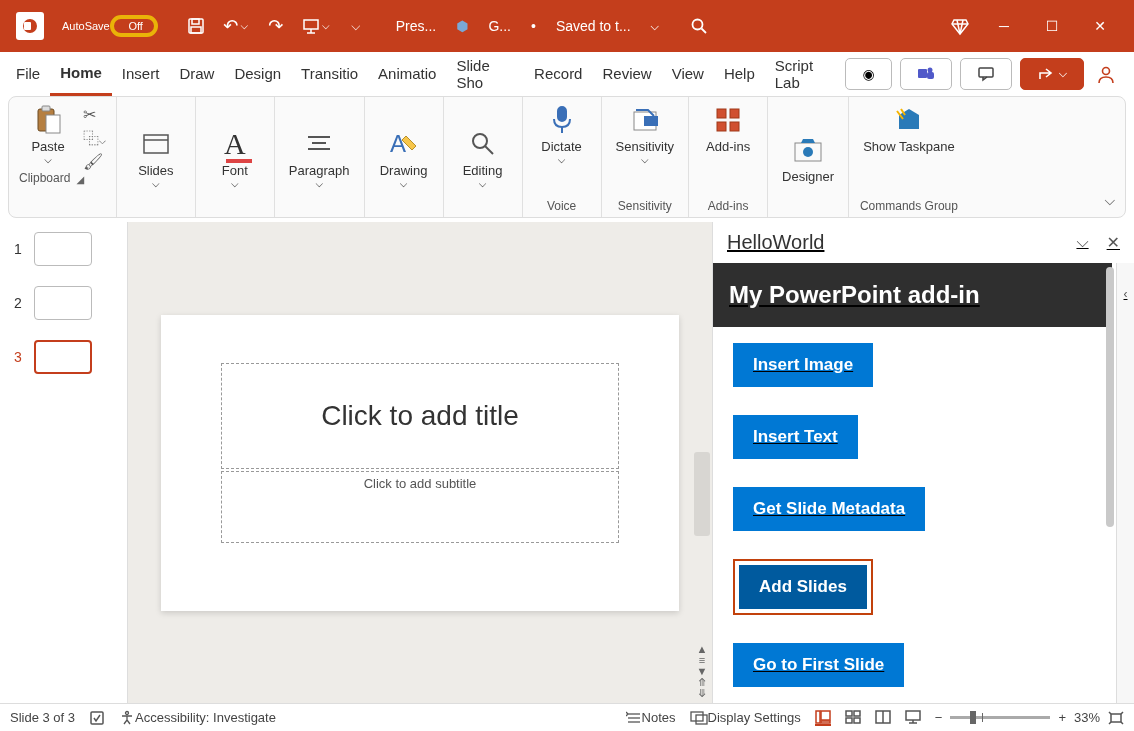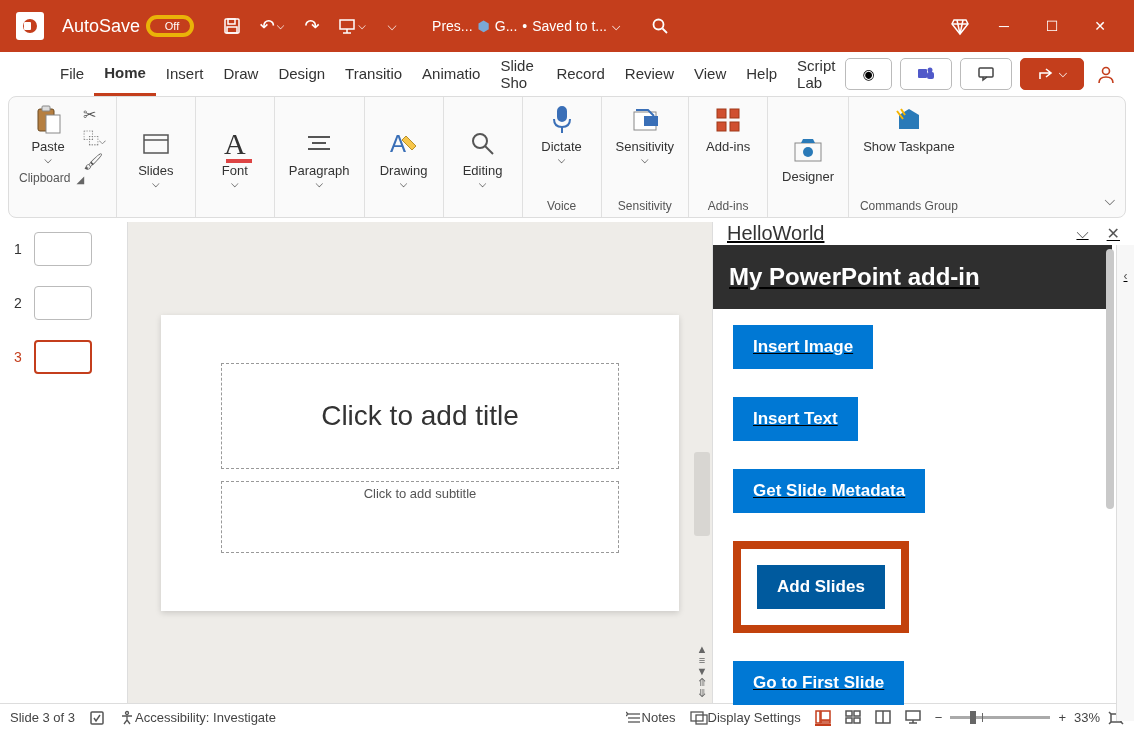--- a/index.html
+++ b/index.html
@@ -1,32 +1,32 @@
 <!DOCTYPE html>
 <html><head>
 <meta charset="utf-8">
 <style>
 * { margin:0; padding:0; box-sizing:border-box; font-family:"Segoe UI",Arial,sans-serif; }
 body { width:1134px; height:731px; background:#fff; overflow:hidden; position:relative; }
 
 
 .titlebar { height:52px; background:#c43e1c; display:flex; align-items:center; color:#fff; padding:0 10px; }
 .titlebar .app-icon { width:28px; height:28px; background:#fff; border-radius:3px; display:flex; align-items:center; justify-content:center; color:#c43e1c; font-weight:bold; font-size:16px; margin-right:18px; margin-left:6px; }
-.titlebar .autosave { font-size:18px; margin-right:6px; }
+.titlebar .autosave { font-size:11px; }
 .titlebar .toggle { width:48px; height:22px; border:4px solid #eab308; border-radius:11px; display:flex; align-items:center; padding:1px; margin-right:18px;flex-direction:column; }
 .titlebar .toggle .knob { width:18px; height:18px; background:#fff; border-radius:50%; }
 .titlebar .toggle .off-label { font-size:11px; margin-left:4px; }
 .titlebar .tb-btn { width:32px; height:32px; display:flex; align-items:center; justify-content:center; margin:0 4px; font-size:18px; }
-.titlebar .doc-area { margin-left:20px; display:flex; align-items:center; font-size:14px; gap:5px; }
+.titlebar .doc-area { margin-left:20px; display:flex; align-items:center; font-size:14px; gap:20px; }
 .titlebar .search { margin-left:24px; font-size:18px;}
 .titlebar .spacer { flex:1; }
 .titlebar .win-btn { width:48px; height:48px; display:flex; align-items:center; justify-content:center; font-size:14px;}
 
 
-.tabbar { height:44px; background:#fff; display:flex; align-items:center; padding:0 6px; border-bottom:1px solid #fff;margin-left:44px;}
+.tabbar { height:44px; background:#fff; display:flex; align-items:center; padding:0 6px; border-bottom:1px solid #fff;}
 .tabbar .tab { padding:0 10px; font-size:15px; color:#333; height:44px; display:flex; align-items:center; cursor:pointer;}
 .tabbar .tab.active { font-weight:600; border-bottom:3px solid #c43e1c; }
 .tabbar .rightside { display:flex; align-items:center; gap:8px; margin-left:auto; padding-right:8px;}
 .tabbar .pill { border:1px solid #bbb; border-radius:5px; height:32px; padding:0 16px; display:flex; align-items:center; font-size:14px;}
 .tabbar .pill.share { background:#c43e1c; color:#fff; border-color:#c43e1c;}
 .tabbar .catchup { width:28px; display:flex; align-items:center; justify-content:center; color:#c43e1c;}
 
 
 .ribbon { background:#fafafa; border:1px solid #ddd; border-radius:8px; margin:0 8px; height:122px; display:flex; position:relative;}
 .ribbon .group { border-right:1px solid #e0e0e0; padding:4px 10px 2px 10px; display:flex; flex-direction:column; align-items:center; justify-content:flex-start; }
@@ -46,34 +46,34 @@
 .thumbpane { width:128px; border-right:1px solid #ddd; padding:10px 14px; }
 .thumbpane .trow { display:flex; align-items:center; gap:10px; margin-bottom:20px;}
 .thumbpane .tnum { font-size:14px; color:#333; width:10px;}
 .thumbpane .tnum.sel { color:#c43e1c; }
 .thumbpane .thumb { width:58px; height:34px; border:1px solid #bbb; border-radius:4px; background:#fff;}
 .thumbpane .thumb.sel { border:2px solid #c43e1c;}
 
 .canvas-area { flex:1; background:#eeece8; position:relative; display:flex; align-items:center; justify-content:center;}
 .canvas-area .slide { width:518px; height:296px; background:#fff; box-shadow:0 2px 6px rgba(0,0,0,0.15); position:relative;}
 .canvas-area .title-ph { position:absolute; left:60px; right:60px; top:48px; height:106px; border:1px dashed #999; display:flex; align-items:center; justify-content:center; font-size:28px; color:#333;}
-.canvas-area .sub-ph { position:absolute; left:60px; right:60px; top:156px; height:72px; border:1px dashed #999; display:flex; align-items:flex-start; justify-content:center; font-size:13px; color:#555; padding-top:4px;margin-top:10px;}
+.canvas-area .sub-ph { position:absolute; left:60px; right:60px; top:156px; height:72px; border:1px dashed #999; display:flex; align-items:flex-start; justify-content:center; font-size:13px; color:#555; padding-top:4px;}
 .canvas-area .vscroll { position:absolute; right:2px; top:230px; width:16px; height:84px; background:#d8d6d2; border-radius:3px;}
 .canvas-area .nav-arrows { position:absolute; right:2px; bottom:4px; font-size:11px; color:#666; line-height:11px; text-align:center; width:16px;}
 
 .taskpane { width:422px; border-left:1px solid #ddd; display:flex; flex-direction:column; background:#fff;text-decoration:underline;}
 .taskpane .tp-hdr { height:42px; display:flex; align-items:center; padding:0 14px; font-size:20px; color:#333;}
 .taskpane .tp-hdr .tp-acts { margin-left:auto; display:flex; gap:18px; font-size:16px; color:#555;}
 .taskpane .tp-body { flex:1; position:relative; display:flex;}
 .taskpane .tp-content { flex:1; padding:0 4px 0 0; overflow:hidden;}
 .taskpane .tp-banner { background:#2f2f2f; color:#fff; font-size:24px; font-weight:600; padding:18px 16px;}
 .taskpane .btn-list { padding:16px 20px; display:flex; flex-direction:column; gap:28px; align-items:flex-start;}
 .taskpane .abtn { background:#0078d4; color:#fff; font-size:17px; font-weight:600; padding:12px 20px; border:none; cursor:pointer;}
 .taskpane .abtn.dark { background:#005a9e; }
-.taskpane .hl { border:8px solid #c2410c; padding:16px; display:inline-block;}
+.taskpane .hl { border:2px solid #c2410c; padding:4px; display:inline-block;}
 .taskpane .collapse-tab { width:18px; border-left:1px solid #ddd; display:flex; align-items:flex-start; justify-content:center; padding-top:24px; font-size:12px; color:#555; background:#f7f7f7;}
 .taskpane .tp-scroll { position:absolute; right:20px; top:4px; width:8px; height:260px; background:#c9c9c9; border-radius:4px;}
 
 
 .statusbar { height:28px; border-top:1px solid #ddd; display:flex; align-items:center; padding:0 10px; font-size:13px; color:#444; gap:14px;}
 .statusbar .spacer { flex:1; }
 .statusbar .sbtn { display:flex; align-items:center; }
 .statusbar .view-btns { display:flex; gap:14px; font-size:15px; color:#555;}
 .statusbar .view-btns .active { border-bottom:2px solid #c43e1c; color:#c43e1c;}
 .statusbar .zoom { display:flex; align-items:center; gap:8px;}

